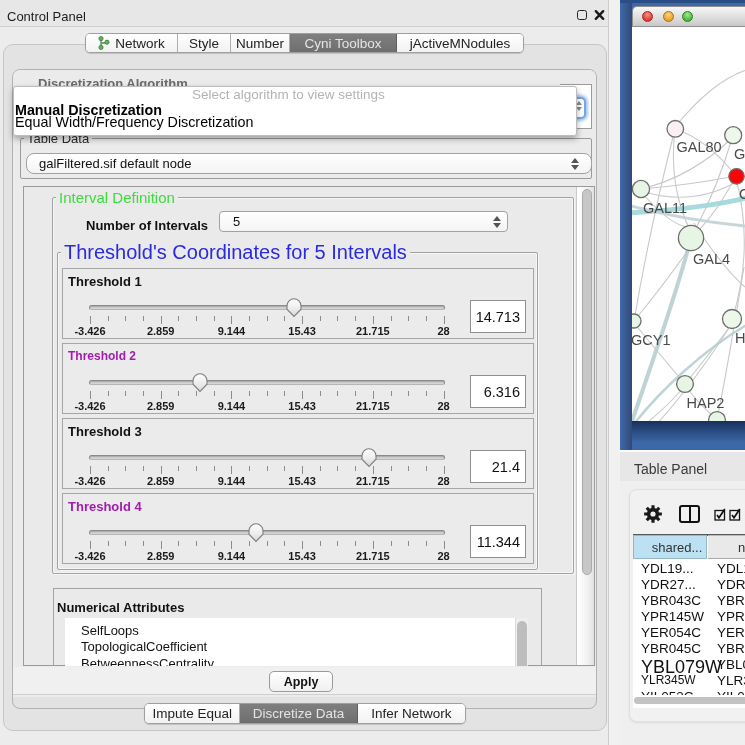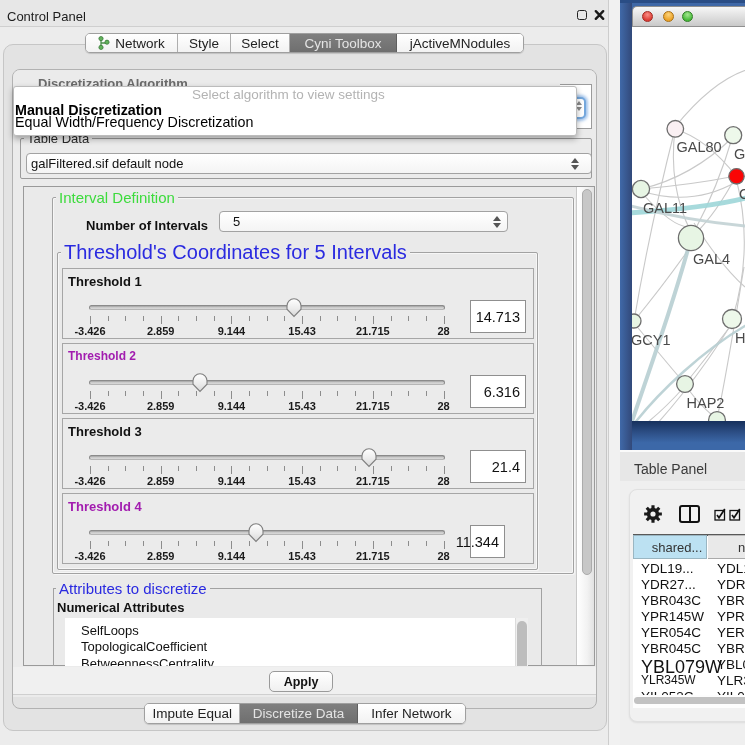--- a/index.html
+++ b/index.html
@@ -32,35 +32,35 @@
 <div class="abs" style="left:3px;top:44px;width:604px;height:687px;background:#e3e3e3;border:1px solid #c6c6c6;border-radius:10px;"></div>
 <div class="abs" style="left:12px;top:69px;width:585px;height:640px;background:#e2e2e2;border:1px solid #b2b2b2;border-radius:8px;"></div>
 <div class="abs tabbar" style="left:85px;top:33px;width:439px;height:20px;">
 <div class="seg" style="width:92px;"><svg width="12" height="14" viewBox="0 0 12 14" style="margin-right:5px;">
           <path d="M3,3 L3,11 M3,7 L9,7 M9,7 L9,4" stroke="#4a8f4a" stroke-width="1.3" fill="none"></path>
           <circle cx="3" cy="2.6" r="2.1" fill="#63b35c" stroke="#3c7a3c" stroke-width="0.8"></circle>
           <circle cx="9" cy="6.2" r="2.1" fill="#63b35c" stroke="#3c7a3c" stroke-width="0.8"></circle>
           <circle cx="3" cy="11.4" r="2.1" fill="#63b35c" stroke="#3c7a3c" stroke-width="0.8"></circle>
         </svg>Network</div>
 <div class="seg" style="width:53px;">Style</div>
-<div class="seg" style="width:59px;">Select</div>
+<div class="seg" style="width:59px;">Number</div>
 <div class="seg dark" style="width:107px;">Cyni Toolbox</div>
 <div class="seg" style="width:126px;border-right:none;">jActiveMNodules</div>
 </div>
 <div class="abs" style="left:13px;top:70px;width:583px;height:627px;background:#ebebeb;border-radius:7px 7px 0 0;"></div>
 <div class="abs grouplab bold" style="left:35px;top:77px;color:#6b6b6b;background:#ebebeb;">Discretization Algorithm</div>
 <div class="abs" style="left:560px;top:84px;width:32px;height:45px;background:#fff;border:1px solid #9b9b9b;border-left:none;"></div>
 <div class="abs" style="left:540px;top:97px;width:46px;height:22px;background:#fff;border:2px solid #74a7dc;border-radius:5px;box-shadow:0 0 3px 2px rgba(90,150,220,0.55);"></div>
 <div class="abs" style="left:576px;top:101px;width:8px;height:13px;">
       <div style="width:0;height:0;border-left:3.5px solid transparent;border-right:3.5px solid transparent;border-bottom:4.5px solid #8a8a8a;margin-bottom:2px;"></div>
       <div style="width:0;height:0;border-left:3.5px solid transparent;border-right:3.5px solid transparent;border-top:4.5px solid #8a8a8a;"></div>
     </div>
 <div class="abs" style="left:20px;top:138px;width:572px;height:41px;border:1px solid #9b9b9b;border-radius:2px;"></div>
 <div class="abs grouplab" style="left:24px;top:132px;color:#2a2a2a;background:#eaeaea;">Table Data</div>
-<div class="abs combo" style="left:26px;top:153px;width:566px;height:21px;padding-left:4px;">galFiltered.sif default node<div class="abs" style="right:12px;top:4px;width:8px;height:13px;">
+<div class="abs combo" style="left:26px;top:153px;width:566px;height:21px;padding-left:12px;border-radius:8px;">galFiltered.sif default node<div class="abs" style="right:12px;top:4px;width:8px;height:13px;">
         <div style="width:0;height:0;border-left:4px solid transparent;border-right:4px solid transparent;border-bottom:5px solid #555;margin-bottom:2px;"></div>
         <div style="width:0;height:0;border-left:4px solid transparent;border-right:4px solid transparent;border-top:5px solid #555;"></div>
       </div></div>
 <div class="abs" style="left:13px;top:86px;width:564px;height:49.5px;background:#fff;border:1px solid #bcbcbc;border-radius:3px;box-shadow:0 3px 6px rgba(0,0,0,0.32);"></div>
 <div class="abs" style="left:192px;top:87px;width:212px;font-size:13.5px;color:#b3b3b3;">Select algorithm to view settings</div>
 <div class="abs" style="left:15px;top:113.5px;font-size:14.3px;color:#000;">Equal Width/Frequency Discretization</div>
 <div class="abs bold" style="left:15px;top:101.5px;font-size:14.3px;color:#000;">Manual Discretization</div>
 <div class="abs" style="left:23px;top:186px;width:572px;height:480px;background:#eaeaea;border:1px solid #9a9a9a;"></div>
 <div class="abs" style="left:576px;top:187px;width:18px;height:478px;background:linear-gradient(90deg,#ffffff,#f2f2f2 60%,#e2e2e2);border-left:1px solid #c9c9c9;"></div>
 <div class="abs" style="left:582px;top:189px;width:10px;height:386px;background:#c7c7c7;border:1px solid #ababab;border-radius:6px;"></div>
@@ -229,23 +229,22 @@
 <svg class="abs" style="left:247.1px;top:522px;" width="18" height="21" viewBox="0 0 18 21">
       <defs>
         <linearGradient id="tg" x1="0" y1="0" x2="0" y2="1">
           <stop offset="0" stop-color="#ffffff"></stop>
           <stop offset="0.55" stop-color="#ececec"></stop>
           <stop offset="1" stop-color="#d8d8d8"></stop>
         </linearGradient>
       </defs>
       <path d="M2,8.8 a7,7 0 0 1 14,0 l0,3.4 -7,7.2 -7,-7.2 z" fill="url(#tg)" stroke="#7e7e7e" stroke-width="1.1"></path>
     </svg>
-<div class="valbox" style="left:470px;top:525px;width:35px;height:33px;">11.344</div>
+<div class="valbox" style="left:470px;top:525px;width:56px;height:33px;">11.344</div>
 <div class="abs" style="left:53px;top:588px;width:489px;height:78px;border:1px solid #a2a2a2;border-bottom:none;"></div>
-<div class="abs grouplab" style="left:56px;top:581px;color:#2a2ae0;font-size:15px;line-height:15px;">Attributes to discretize</div>
 <div class="abs bold" style="left:57px;top:600px;font-size:13px;color:#111;">Numerical Attributes</div>
 <div class="abs" style="left:65px;top:618px;width:450px;height:48px;background:#fff;"></div>
 <div class="abs" style="left:515px;top:618px;width:13px;height:48px;background:#efefef;border-left:1px solid #dcdcdc;"></div>
 <div class="abs" style="left:517px;top:621px;width:10px;height:45px;background:#bdbdbd;border-radius:5px 5px 0 0;"></div>
 <div class="abs" style="left:81px;top:623px;font-size:13px;color:#111;">SelfLoops</div>
 <div class="abs" style="left:81px;top:639px;font-size:13px;color:#111;">TopologicalCoefficient</div>
 <div class="abs" style="left:81px;top:656px;font-size:13px;color:#111;height:10px;overflow:hidden;">BetweennessCentrality</div>
 <div class="abs" style="left:13px;top:667px;width:583px;height:28px;background:#f0f0f0;border-bottom:1px solid #cfcfcf;"></div>
 <div class="abs" style="left:269px;top:671px;width:64px;height:21px;background:linear-gradient(#ffffff,#f0f0f0);border:1px solid #9a9a9a;border-radius:5px;font-size:12.5px;font-weight:bold;color:#111;display:flex;align-items:center;justify-content:center;">Apply</div>
 <div class="abs tabbar" style="left:144px;top:703px;width:322px;height:21px;">

